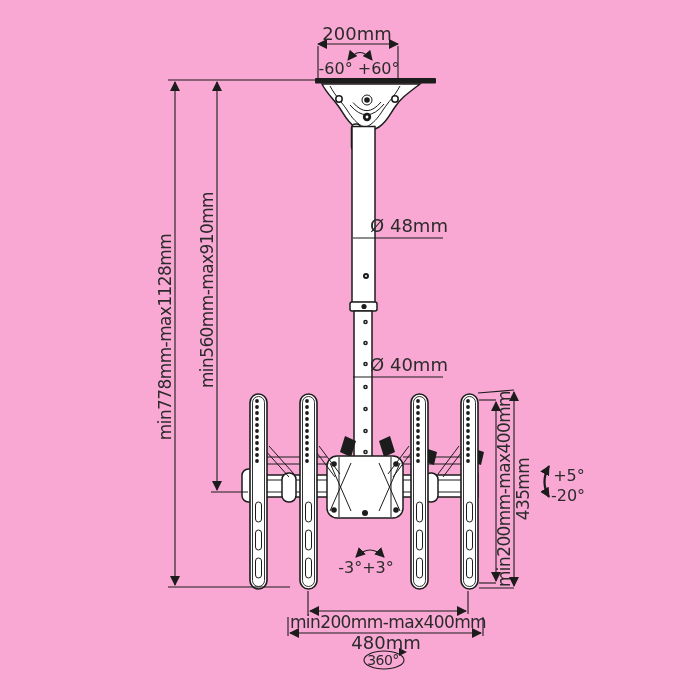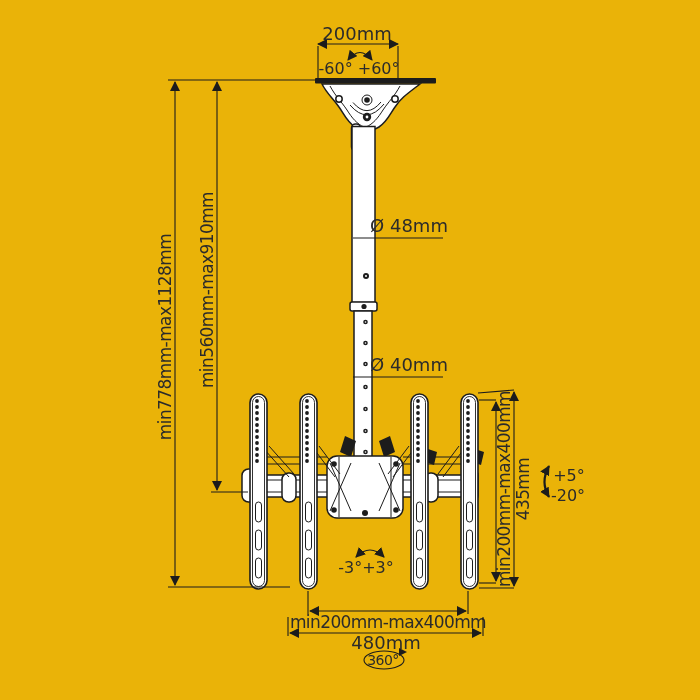--- a/index.html
+++ b/index.html
@@ -1,16 +1,16 @@
 <!DOCTYPE html>
 <html><head>
 <meta charset="utf-8">
 <style>
   html,body{margin:0;padding:0;background:#ffffff;}
-  .canvas{position:relative;width:700px;height:700px;background:#eab308;overflow:hidden;}
+  .canvas{position:relative;width:700px;height:700px;background:#f9a8d4;overflow:hidden;}
   svg{display:block;}
   text{font-family:"DejaVu Sans","Liberation Sans",sans-serif;fill:#2b2b2b;}
   .t18{font-size:18px;}
   .t17{font-size:17px;letter-spacing:-0.6px;}
   .t16{font-size:16px;}
   .t14{font-size:14px;letter-spacing:-0.5px;}
   .mid{text-anchor:middle;}
   .dim{stroke:#1c1c1c;stroke-width:1.1;fill:none;}
   .dimb{stroke:#1c1c1c;stroke-width:2.2;fill:none;}
   .draw{stroke:#1c1c1c;stroke-width:1.5;fill:#ffffff;}

